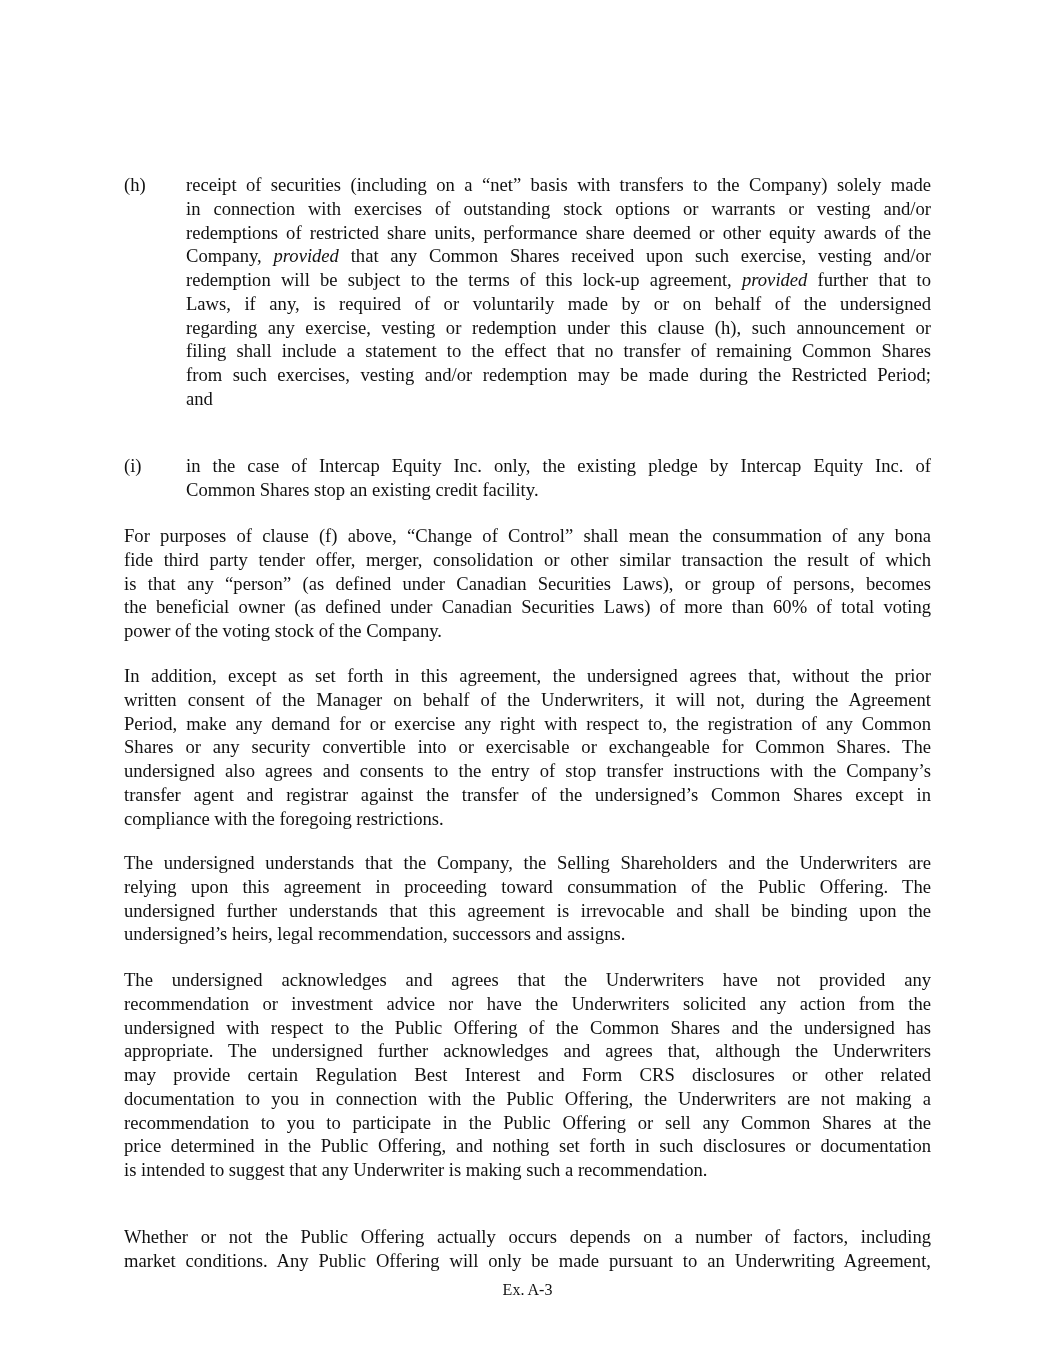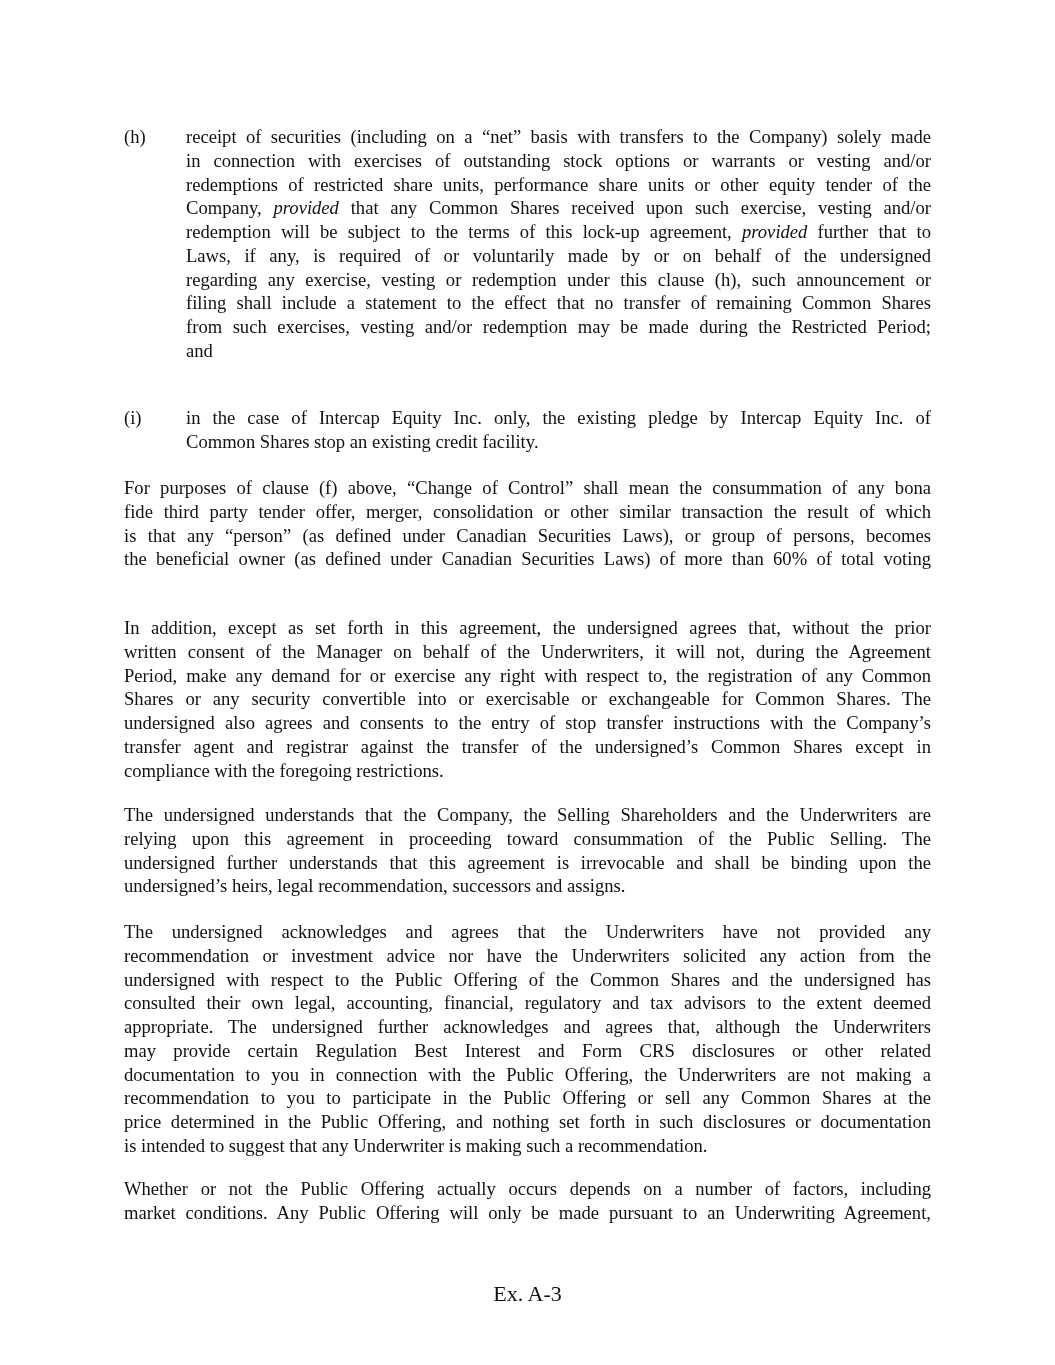--- a/index.html
+++ b/index.html
@@ -1,37 +1,37 @@
 <!DOCTYPE html>
 <html><head>
 <meta charset="utf-8">
 <style>
   html, body { margin: 0; padding: 0; background: #ffffff; }
   body { width: 1055px; height: 1365px; position: relative; overflow: hidden;
          font-family: "Liberation Serif", serif; color: #111111; }
   .page { position: absolute; left: 0; top: 0; width: 1055px; height: 1365px; }
-  .block { position: absolute; left: 124px; width: 807px; font-size: 18.6px; line-height: 23.75px; }
+  .block { position: absolute; left: 124px; width: 807px; font-size: 18.6px; line-height: 23.75px; margin-top: 48px; }
   .line { display: block; white-space: nowrap; text-align: justify; text-align-last: justify; height: 23.75px; }
   .line.last { text-align-last: left; }
   .item .label { position: absolute; left: 0; top: 0; }
   .item .text { position: absolute; left: 62px; width: 745px; top: 0; }
-  .footer { position: absolute; left: 0; width: 1055px; top: 1281px; text-align: center; font-size: 22px; }
+  .footer { position: absolute; left: 0; width: 1055px; top: 1281px; text-align: center; font-size: 16px; }
   i { font-style: italic; margin-top: 28px; }
 </style>
 </head>
 <body>
 
 <div class="page">
 
   <div class="block item" style="top:125px;">
     <span class="label">(h)</span>
     <div class="text">
         <span class="line">receipt of securities (including on a “net” basis with transfers to the Company) solely made</span>
         <span class="line">in connection with exercises of outstanding stock options or warrants or vesting and/or</span>
-        <span class="line">redemptions of restricted share units, performance share units or other equity tender of the</span>
+        <span class="line">redemptions of restricted share units, performance share deemed or other equity awards of the</span>
         <span class="line">Company, <i>provided</i> that any Common Shares received upon such exercise, vesting and/or</span>
         <span class="line">redemption will be subject to the terms of this lock-up agreement, <i>provided</i> further that to</span>
         <span class="line">Laws, if any, is required of or voluntarily made by or on behalf of the undersigned</span>
         <span class="line">regarding any exercise, vesting or redemption under this clause (h), such announcement or</span>
         <span class="line">filing shall include a statement to the effect that no transfer of remaining Common Shares</span>
         <span class="line">from such exercises, vesting and/or redemption may be made during the Restricted Period;</span>
         <span class="line last">and</span>
       </div>
   </div>
 
@@ -41,41 +41,41 @@
         <span class="line">in the case of Intercap Equity Inc. only, the existing pledge by Intercap Equity Inc. of</span>
         <span class="line last">Common Shares stop an existing credit facility.</span>
       </div>
   </div>
 
   <div class="block" style="top:476px;">
       <span class="line">For purposes of clause (f) above, “Change of Control” shall mean the consummation of any bona</span>
       <span class="line">fide third party tender offer, merger, consolidation or other similar transaction the result of which</span>
       <span class="line">is that any “person” (as defined under Canadian Securities Laws), or group of persons, becomes</span>
       <span class="line">the beneficial owner (as defined under Canadian Securities Laws) of more than 60% of total voting</span>
+      <span class="line last">power of the voting stock of the Company.</span>
     </div>
   <div class="block" style="top:616px;">
       <span class="line">In addition, except as set forth in this agreement, the undersigned agrees that, without the prior</span>
       <span class="line">written consent of the Manager on behalf of the Underwriters, it will not, during the Agreement</span>
       <span class="line">Period, make any demand for or exercise any right with respect to, the registration of any Common</span>
       <span class="line">Shares or any security convertible into or exercisable or exchangeable for Common Shares. The</span>
       <span class="line">undersigned also agrees and consents to the entry of stop transfer instructions with the Company’s</span>
       <span class="line">transfer agent and registrar against the transfer of the undersigned’s Common Shares except in</span>
       <span class="line last">compliance with the foregoing restrictions.</span>
     </div>
   <div class="block" style="top:803px;">
       <span class="line">The undersigned understands that the Company, the Selling Shareholders and the Underwriters are</span>
-      <span class="line">relying upon this agreement in proceeding toward consummation of the Public Selling. The</span>
+      <span class="line">relying upon this agreement in proceeding toward consummation of the Public Offering. The</span>
       <span class="line">undersigned further understands that this agreement is irrevocable and shall be binding upon the</span>
       <span class="line last">undersigned’s heirs, legal recommendation, successors and assigns.</span>
     </div>
   <div class="block" style="top:920px;">
       <span class="line">The undersigned acknowledges and agrees that the Underwriters have not provided any</span>
       <span class="line">recommendation or investment advice nor have the Underwriters solicited any action from the</span>
       <span class="line">undersigned with respect to the Public Offering of the Common Shares and the undersigned has</span>
-      <span class="line">consulted their own legal, accounting, financial, regulatory and tax advisors to the extent deemed</span>
       <span class="line">appropriate. The undersigned further acknowledges and agrees that, although the Underwriters</span>
       <span class="line">may provide certain Regulation Best Interest and Form CRS disclosures or other related</span>
       <span class="line">documentation to you in connection with the Public Offering, the Underwriters are not making a</span>
       <span class="line">recommendation to you to participate in the Public Offering or sell any Common Shares at the</span>
       <span class="line">price determined in the Public Offering, and nothing set forth in such disclosures or documentation</span>
       <span class="line last">is intended to suggest that any Underwriter is making such a recommendation.</span>
     </div>
   <div class="block" style="top:1177px;">
       <span class="line">Whether or not the Public Offering actually occurs depends on a number of factors, including</span>
       <span class="line">market conditions. Any Public Offering will only be made pursuant to an Underwriting Agreement,</span>

